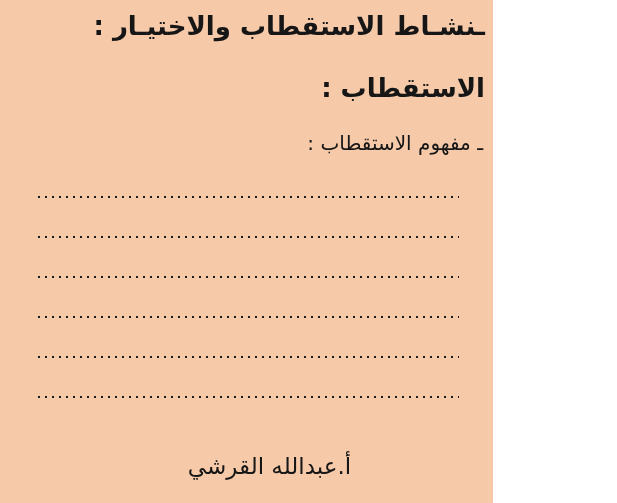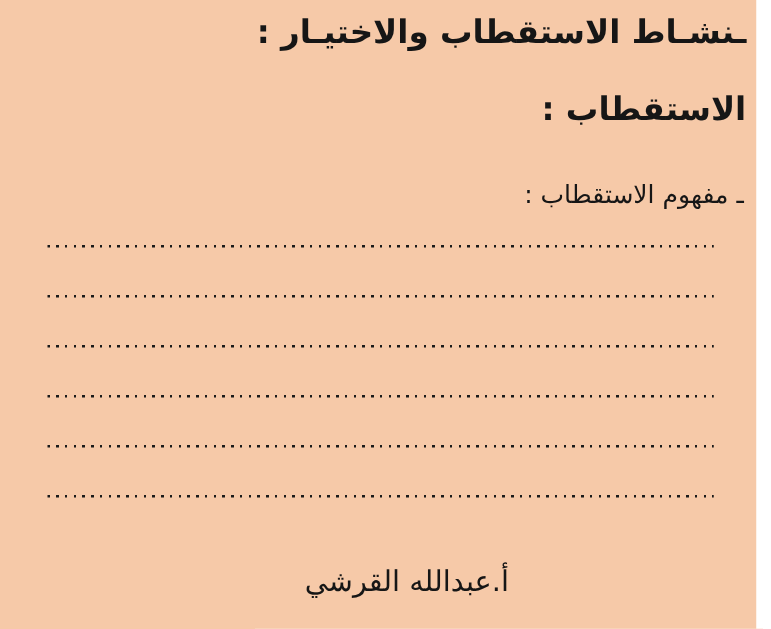--- a/index.html
+++ b/index.html
@@ -6,21 +6,21 @@
     margin: 0;
     padding: 0;
   }
   body {
     width: 617px;
     height: 503px;
     font-family: "DejaVu Sans", sans-serif;
   }
   .page {
     position: relative;
-    width: 605px;
+    width: 493px;
     height: 503px;
     overflow: hidden;
     background: #f6c9a8;
     color: #161616;
     direction: rtl;
   }
   .heading-primary {
     position: absolute;
     right: 8px;
     font-size: 26px;
@@ -31,21 +31,20 @@
   .heading-activity { top: 10px; }
   .heading-required { top: 72px; }
   .heading-concept {
     position: absolute;
     top: 130px;
     right: 10px;
     font-size: 20px;
     font-weight: normal;
     line-height: 1.3;
     white-space: nowrap;
-    margin-top: 12px;
   }
   .answer-lines {
     position: absolute;
     top: 196px;
     right: 34px;
     left: 38px;
   }
   .dotted-line {
     height: 2px;
     margin-bottom: 38px;

